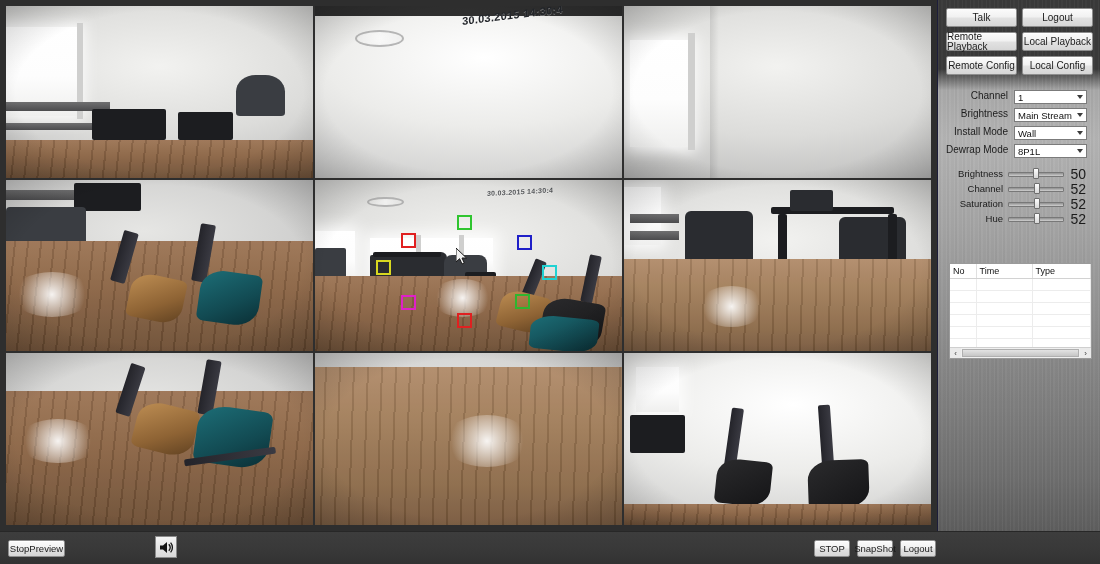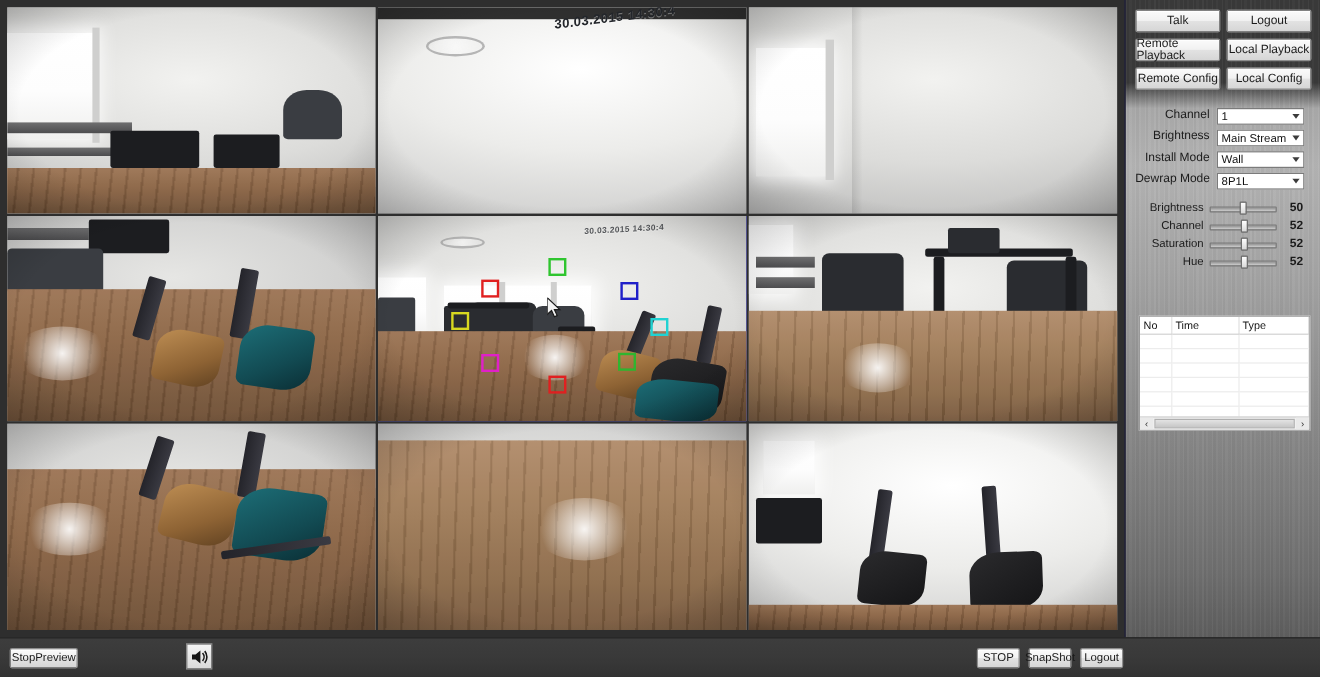--- a/index.html
+++ b/index.html
@@ -274,23 +274,22 @@
     width: 6px; height: 11px;
     margin-left: -3px;
     background: linear-gradient(180deg,#fdfdfd,#d8d8d8);
     border: 1px solid #6e6e6e;
     border-radius: 1px;
   }
   .sld-value {
     width: 22px;
     text-align: right;
     padding-left: 4px;
-    font-size: 10px;
+    font-size: 14px;
     color: #1b1b1b;
-    font-weight: bold;
   }
 
   
   #event-table {
     position: absolute;
     left: 949px; top: 263px;
     width: 143px; height: 96px;
     background: #ffffff;
     border: 1px solid #9a9a9a;
     box-shadow: inset 0 0 0 1px #ffffff;

